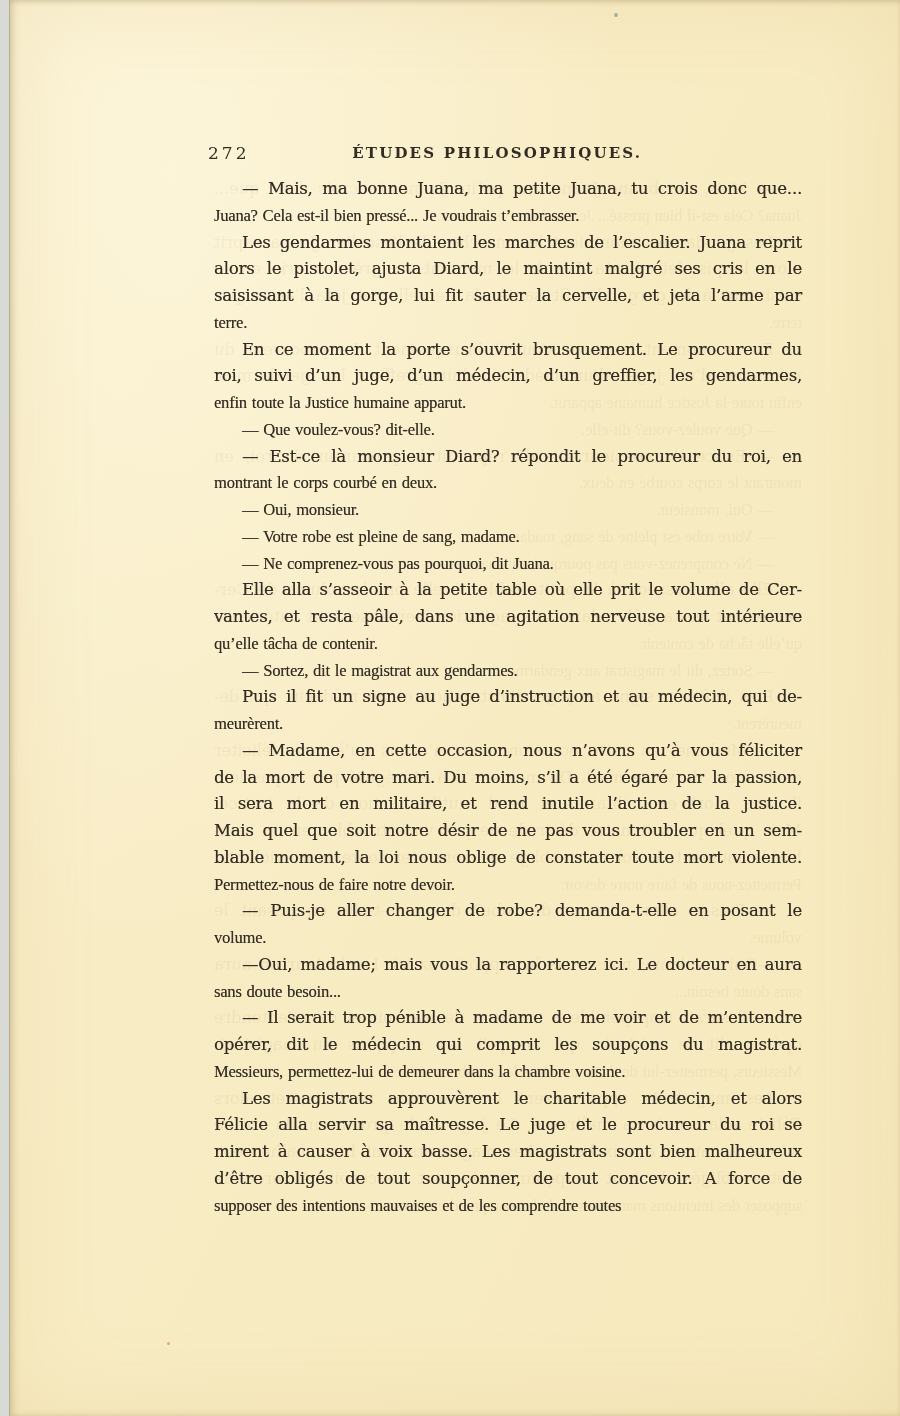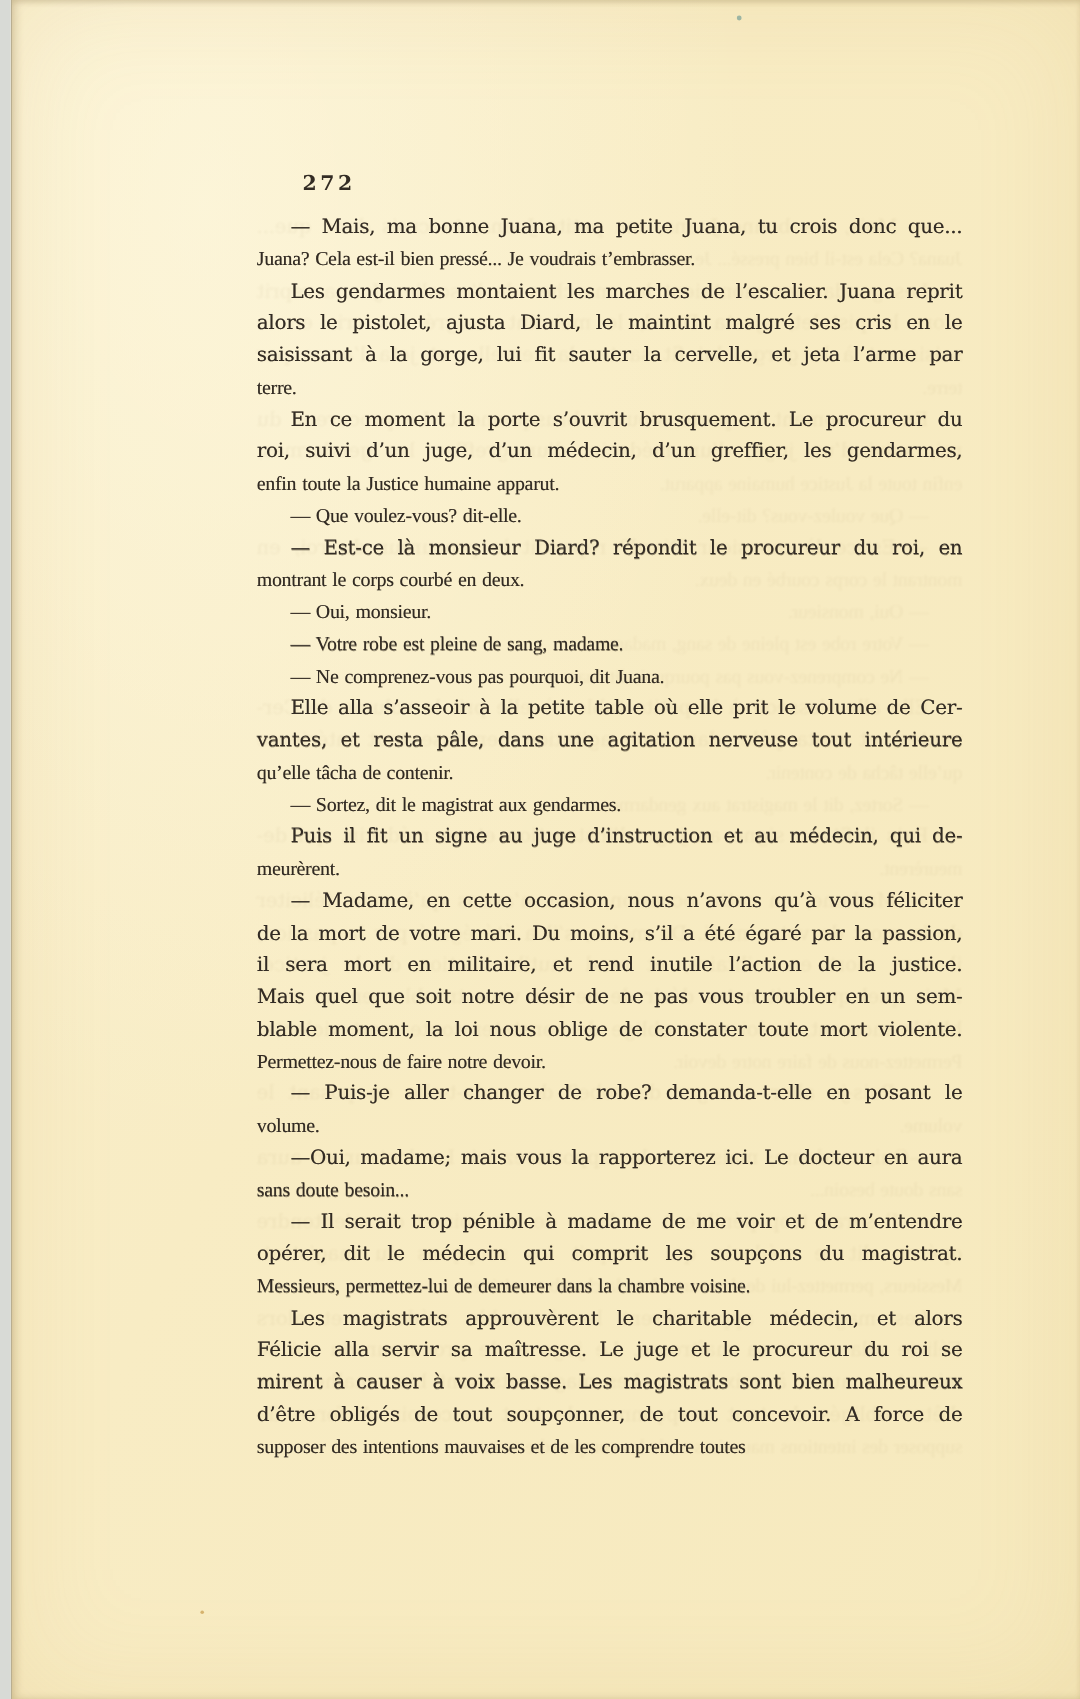--- a/index.html
+++ b/index.html
@@ -25,21 +25,21 @@
       inset 0 0 90px rgba(205,165,80,0.14);
   }
 
   #header {
     position: absolute; left: 199px; top: 141px;
     width: 590px; height: 24px;
     color: #332c24;
   }
   #page-number {
     position: absolute; left: 0; top: 2px;
-    font-weight: bold; font-size: 17px; letter-spacing: 3px; margin-left: 44px;
+    font-weight: normal; font-size: 17px; letter-spacing: 3px;
   }
   #running-title {
     position: absolute; left: 50%; top: 3px;
     transform: translateX(-52%);
     font-weight: bold; font-size: 15px; letter-spacing: 2.2px;
     white-space: nowrap;
   }
 
   .text-layer {
     position: absolute; left: 205px; top: 176px;
@@ -70,20 +70,21 @@
   #speck-2 { left: 158px; top: 1342px; width: 3px; height: 3px; background: #c89b4a; opacity: .7; }
 </style>
 </head>
 <body>
 
 <div id="scan">
   <div id="page">
 
     <div id="header">
       <span id="page-number">272</span>
+      <span id="running-title">ÉTUDES PHILOSOPHIQUES.</span>
     </div>
 
     <div class="text-layer bleed">
         <div class="para">
           <div class="line first">— Mais, ma bonne Juana, ma petite Juana, tu crois donc que...</div>
           <div class="line last">Juana? Cela est-il bien pressé... Je voudrais t’embrasser.</div>
         </div>
         <div class="para">
           <div class="line first">Les gendarmes montaient les marches de l’escalier. Juana reprit</div>
           <div class="line">alors le pistolet, ajusta Diard, le maintint malgré ses cris en le</div>

